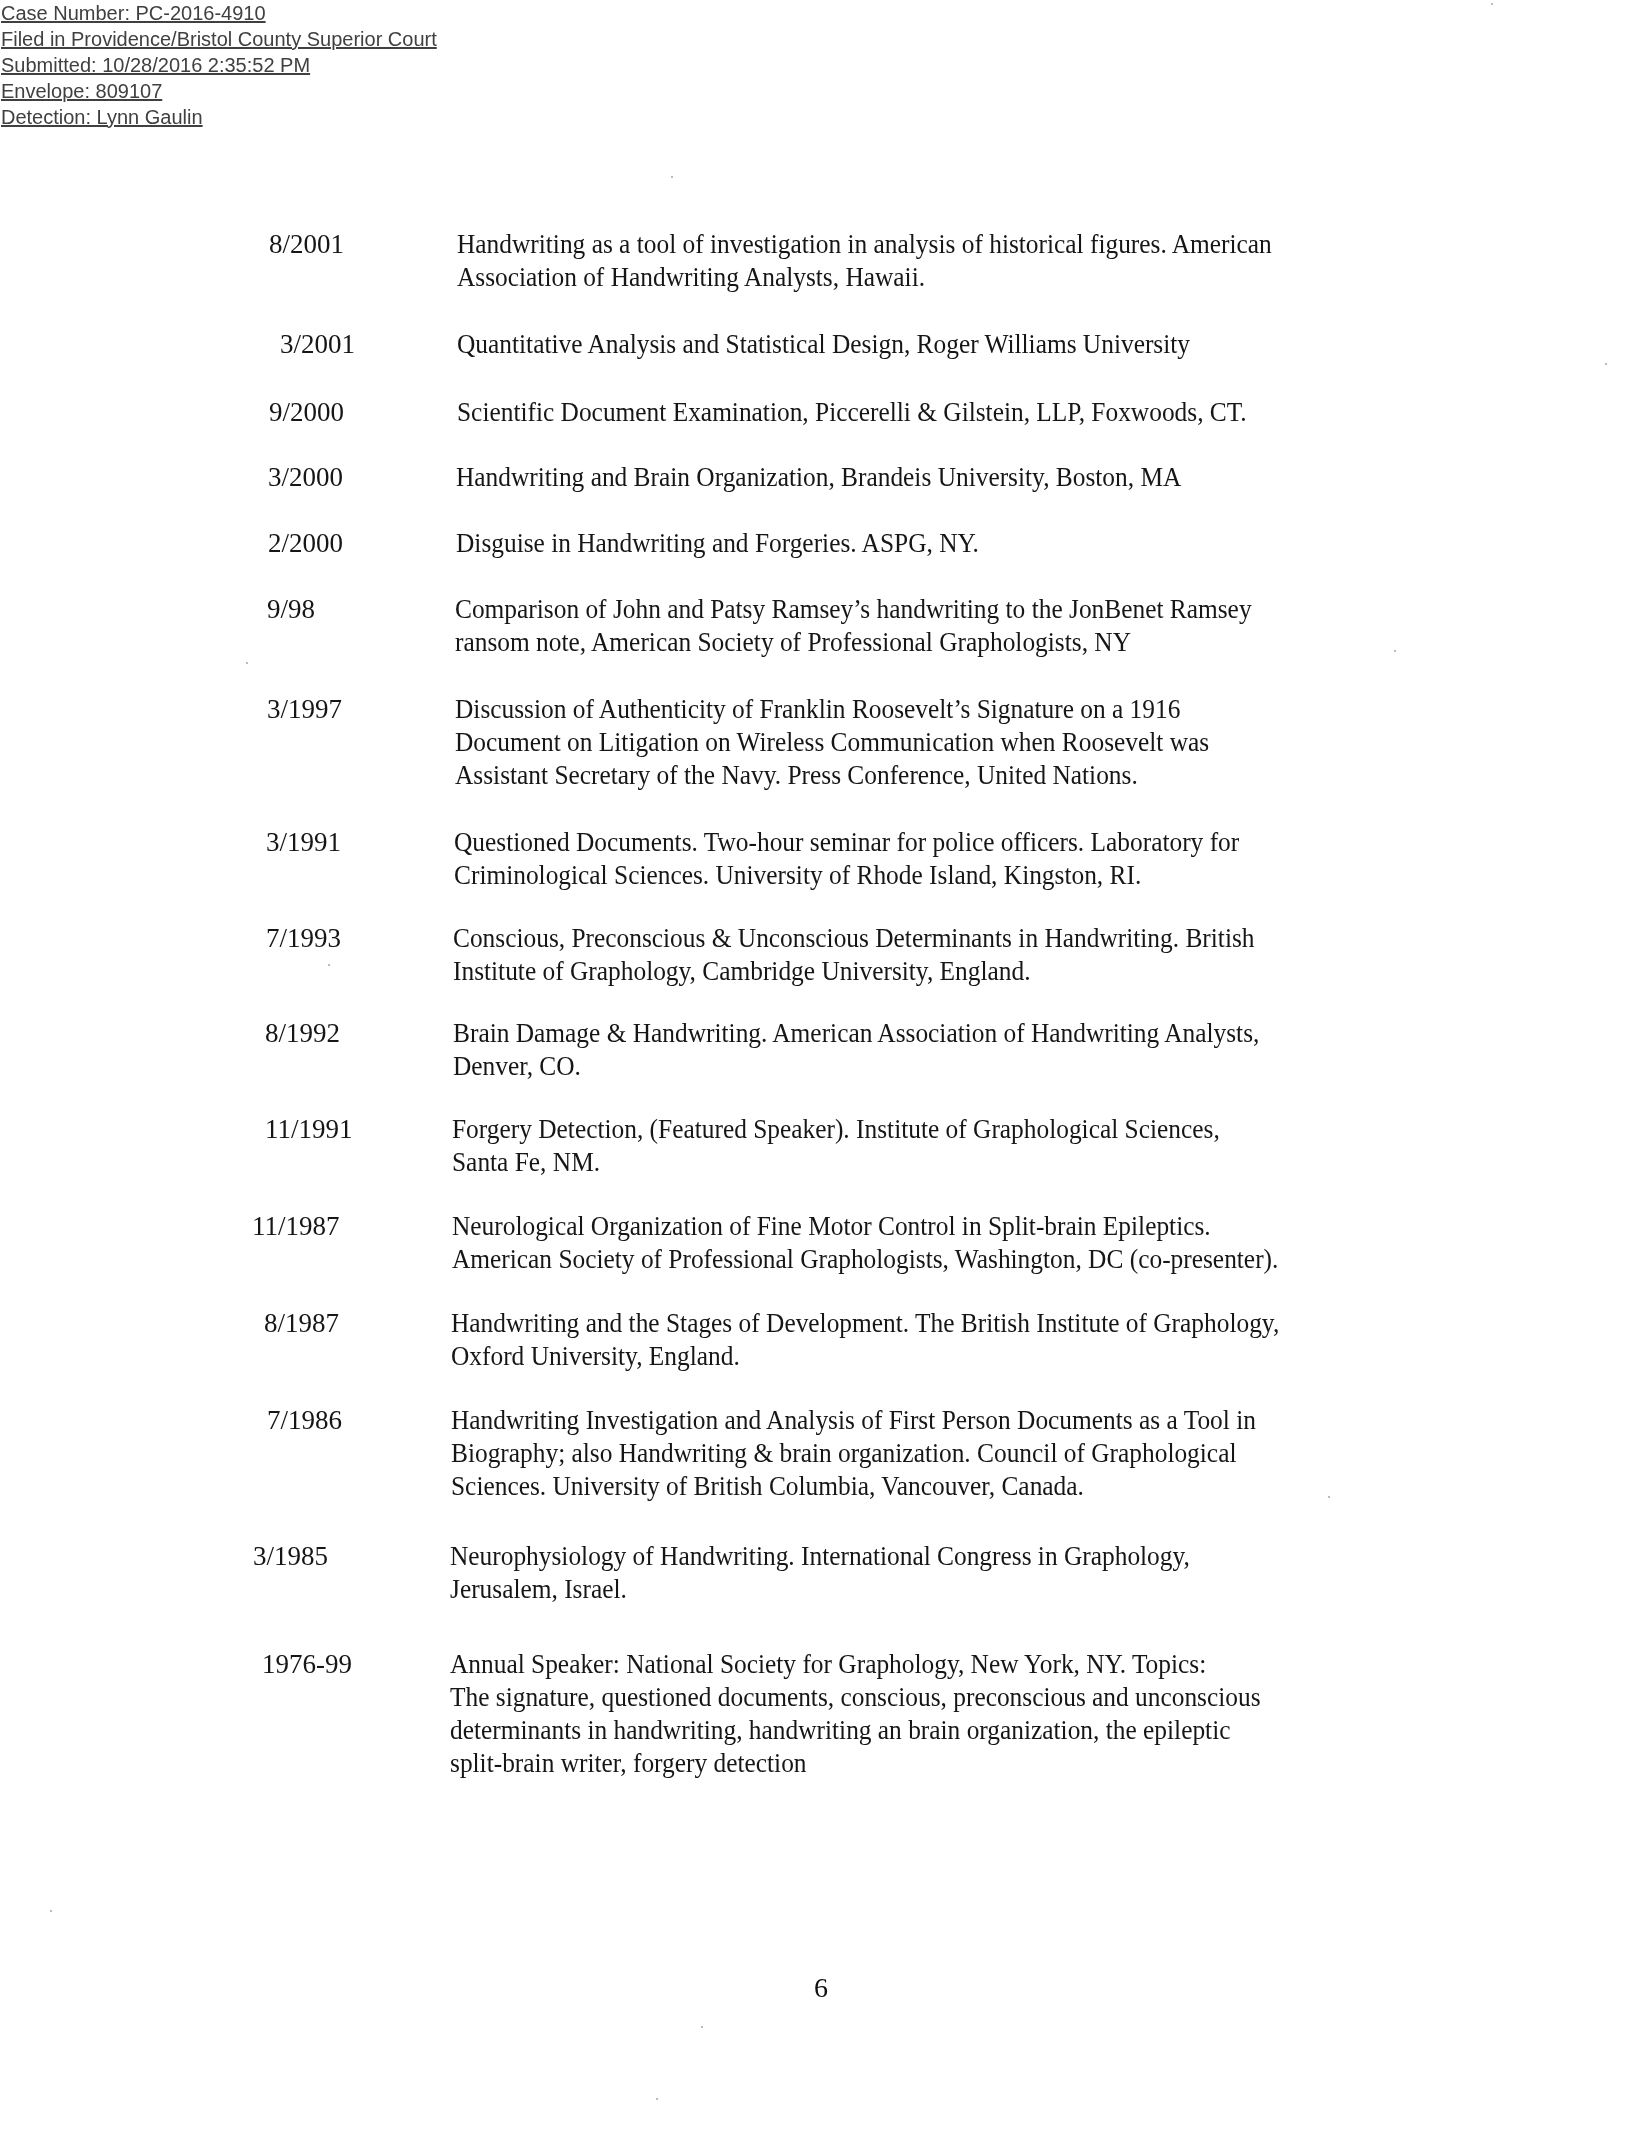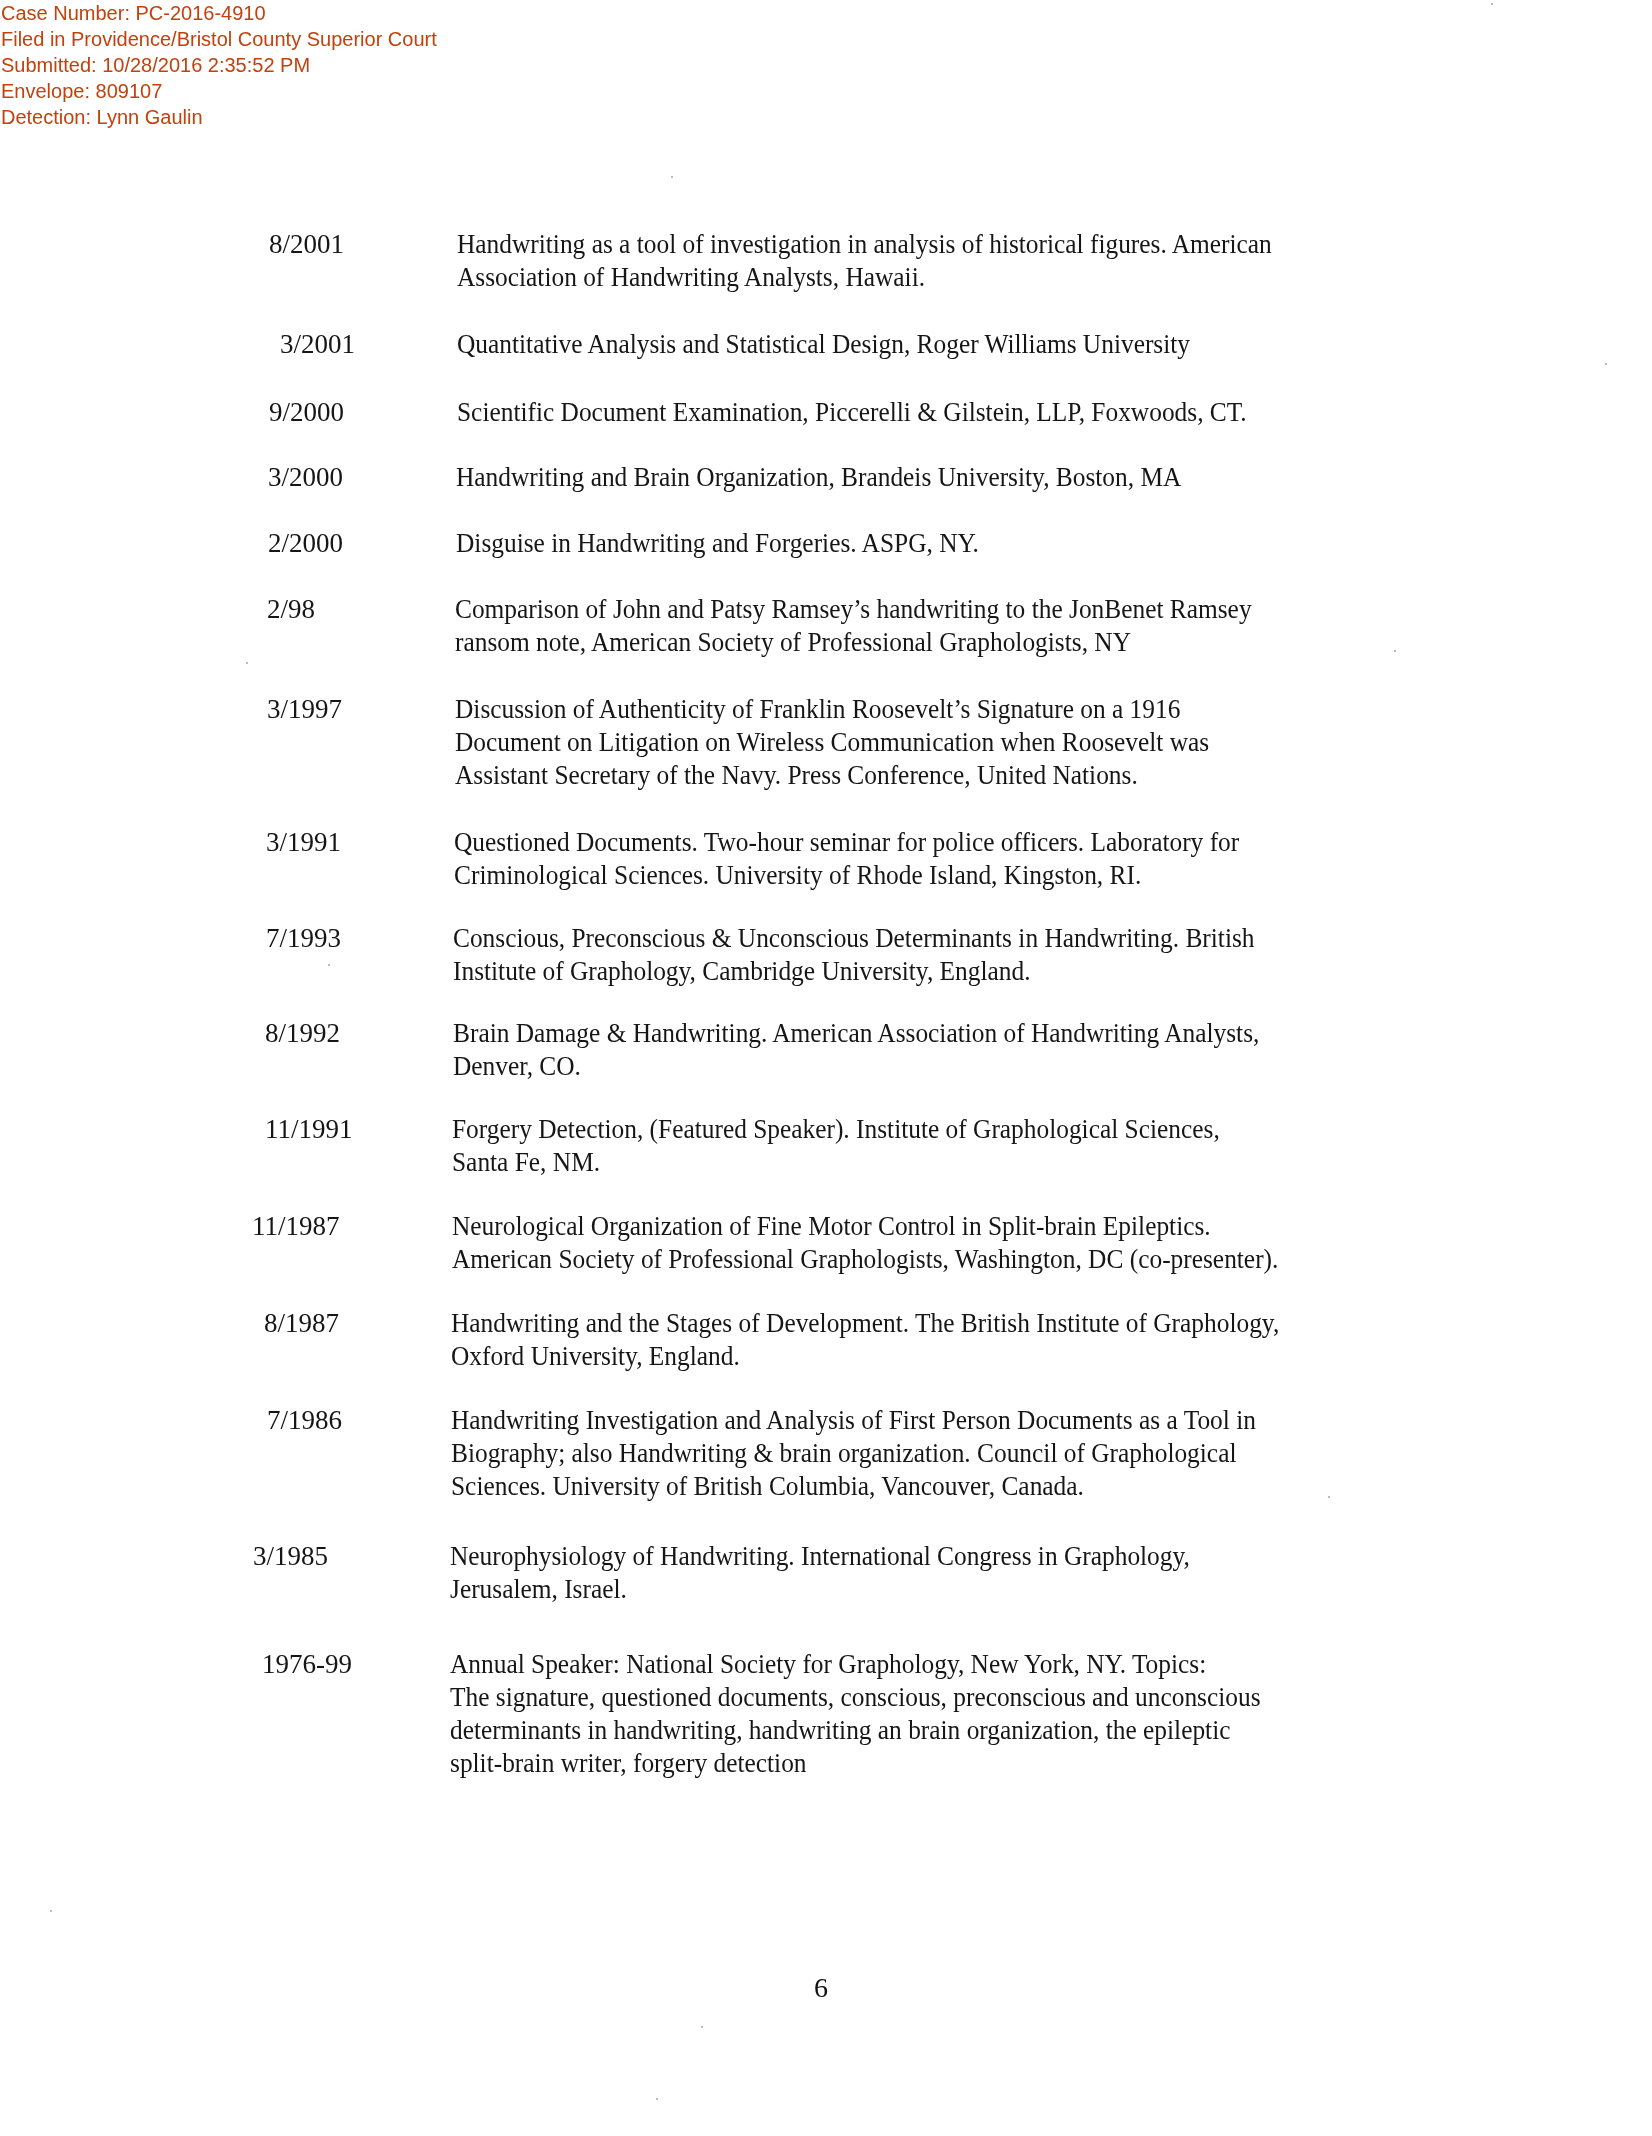--- a/index.html
+++ b/index.html
@@ -1,20 +1,20 @@
 <!DOCTYPE html>
 <html><head>
 <meta charset="utf-8">
 <style>
   html, body { margin: 0; padding: 0; background: #ffffff; }
   body { width: 1652px; height: 2136px; position: relative; overflow: hidden; }
   .filing-header {
     position: absolute; left: 1px; top: 0px;
     font-family: "Liberation Sans", sans-serif;
-    font-size: 20px; line-height: 26px; color: #c2410c;
+    font-size: 20px; line-height: 26px; color: #404040; text-decoration: underline;
   }
   .filing-header div { white-space: nowrap; }
   .entry { position: absolute; left: 0; width: 1652px; }
   .entry .date {
     position: absolute; top: 0;
     font-family: "Liberation Serif", serif;
     font-size: 27px; line-height: 33px; color: #161616;
     white-space: nowrap;
   }
   .entry .desc {
@@ -74,21 +74,21 @@
 </div>
 
 <div class="entry" style="top:527px">
   <div class="date" style="left:268px">2/2000</div>
   <div class="desc" style="left:456px">
     <div>Disguise in Handwriting and Forgeries. ASPG, NY.</div>
   </div>
 </div>
 
 <div class="entry" style="top:593px">
-  <div class="date" style="left:267px">2/98</div>
+  <div class="date" style="left:267px">9/98</div>
   <div class="desc" style="left:455px">
     <div>Comparison of John and Patsy Ramsey’s handwriting to the JonBenet Ramsey</div>
     <div>ransom note, American Society of Professional Graphologists, NY</div>
   </div>
 </div>
 
 <div class="entry" style="top:693px">
   <div class="date" style="left:267px">3/1997</div>
   <div class="desc" style="left:455px">
     <div>Discussion of Authenticity of Franklin Roosevelt’s Signature on a 1916</div>

